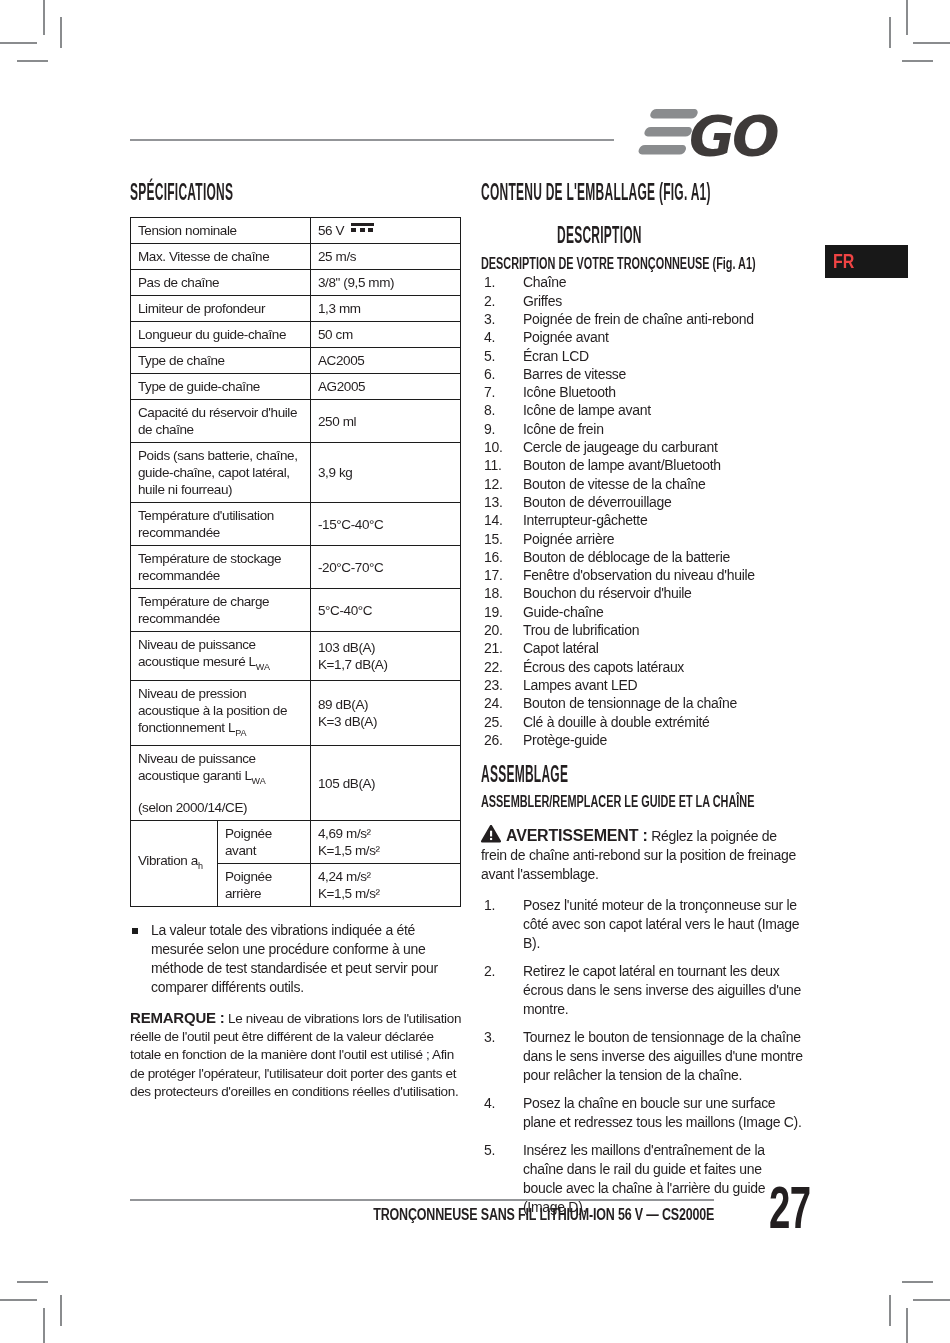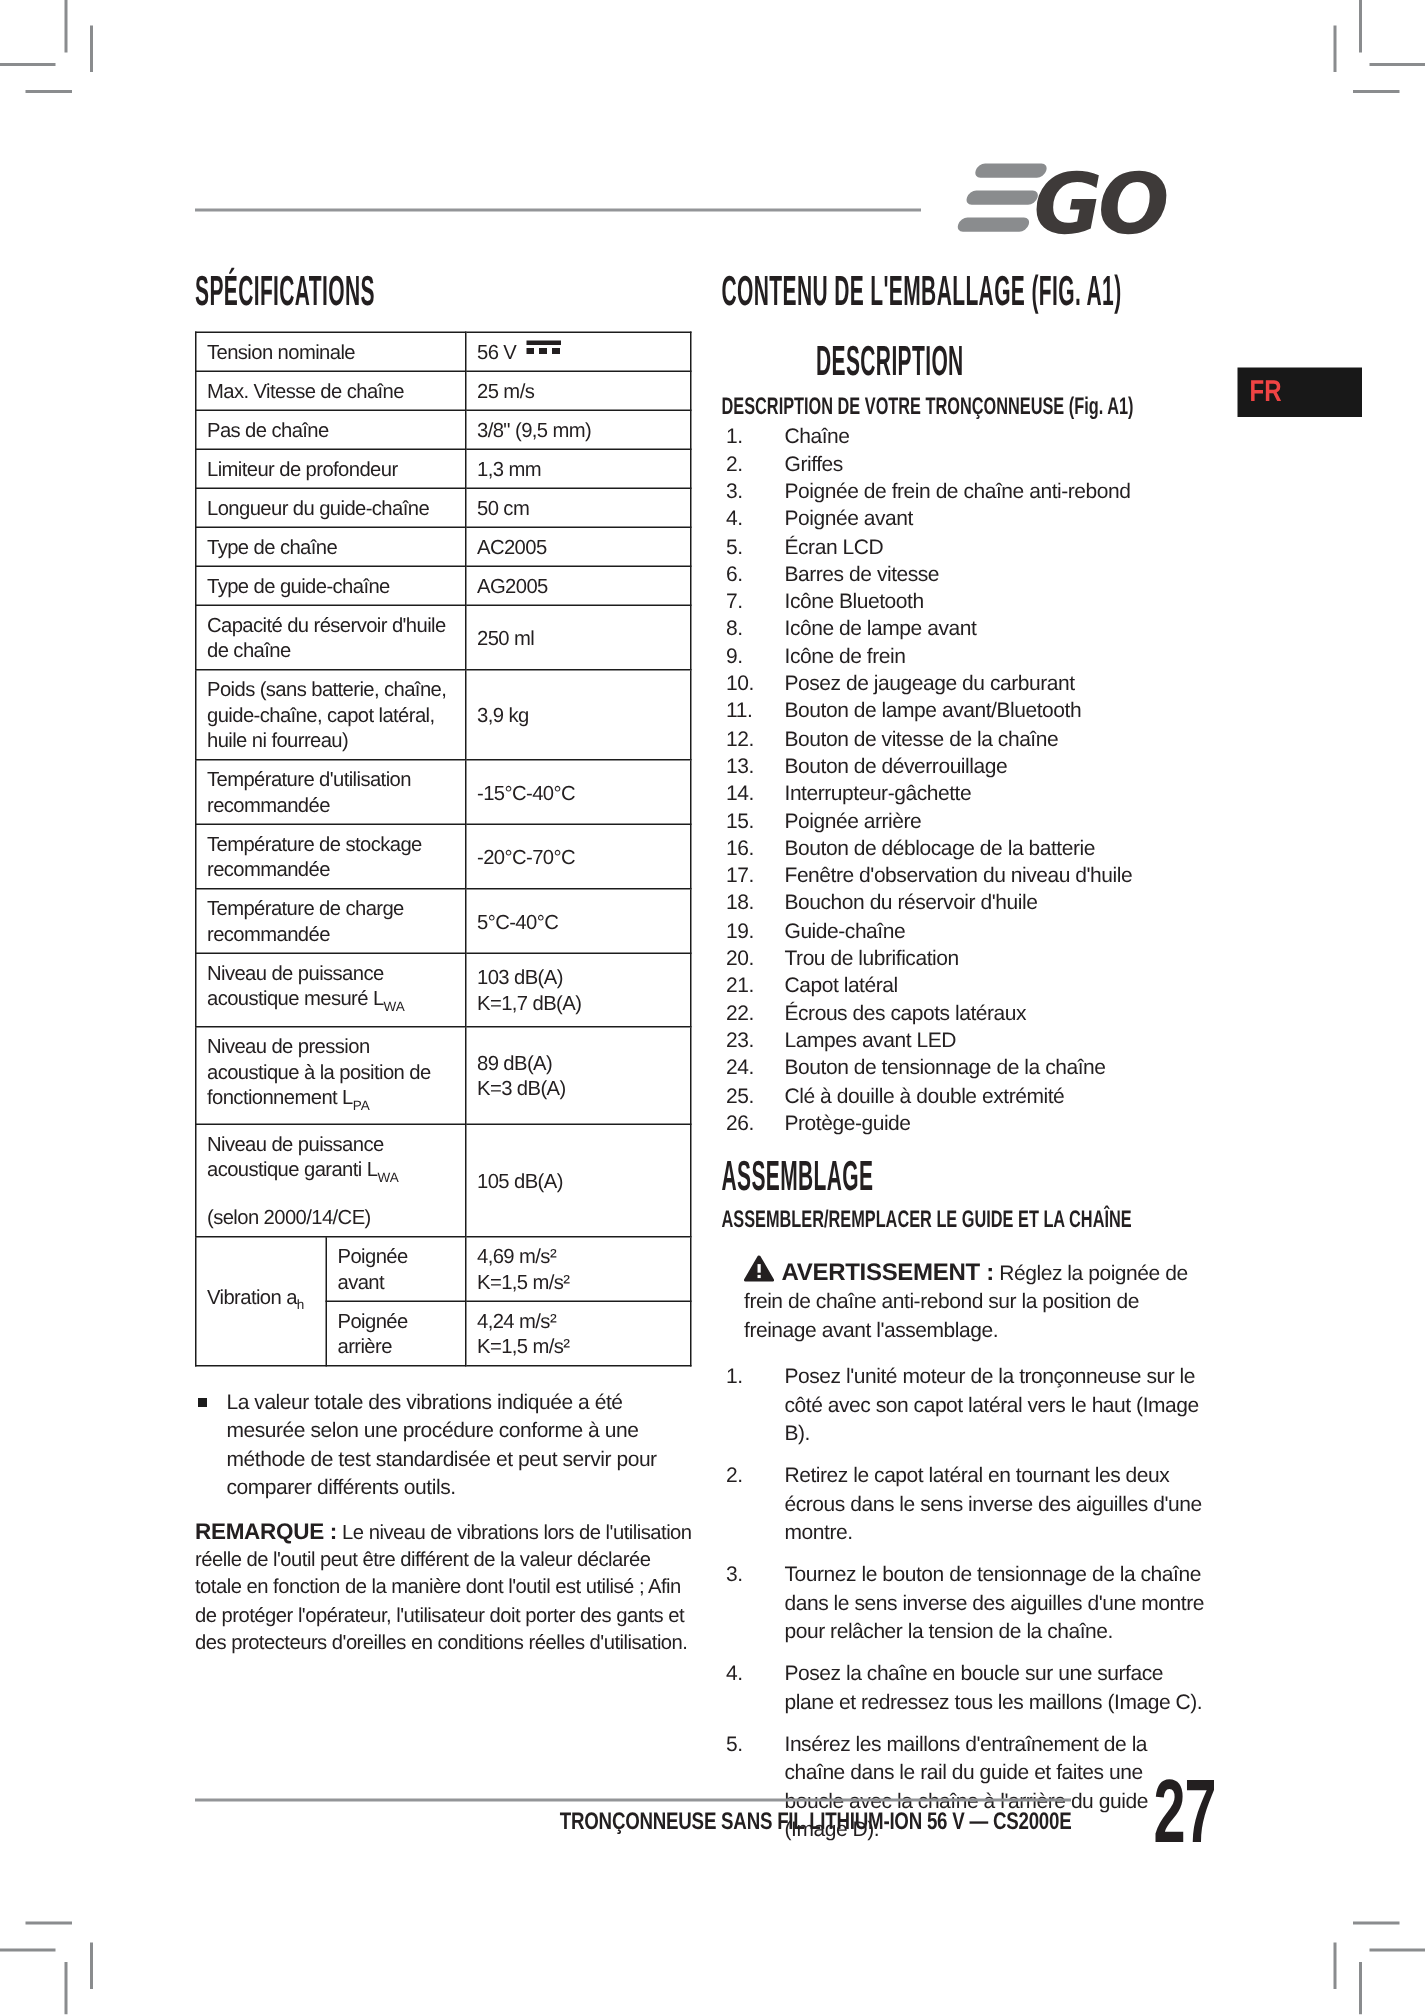--- a/index.html
+++ b/index.html
@@ -10,21 +10,21 @@
   .hrule{position:absolute;background:#939598;}
   .logo{position:absolute;left:623px;top:106px;}
   
   .fr-tab{position:absolute;left:825px;top:245px;width:83px;height:33px;background:#181818;color:#ef4444;
           font-weight:bold;font-size:20px;line-height:33px;padding-left:8px;box-sizing:border-box;}
   .fr-tab span{display:inline-block;transform:scaleX(0.8);transform-origin:0 50%;}
   
   .left-col{position:absolute;left:130px;top:180px;width:332px;}
   .right-col{position:absolute;left:481px;top:180px;width:322px;}
   
-  .big-h{font-size:28px;font-weight:bold;line-height:1;margin:0;white-space:nowrap;}
+  .big-h{font-size:24px;font-weight:bold;line-height:1;margin:0;white-space:nowrap;}
   .big-h span{display:inline-block;transform:scaleX(0.5);transform-origin:0 50%;letter-spacing:0.5px;}
   .sub-h{font-size:16px;font-weight:bold;line-height:1.15;margin:0;white-space:nowrap;}
   .sub-h span{display:inline-block;transform:scaleX(0.68);transform-origin:0 50%;}
   
   .bodytxt{font-size:14px;letter-spacing:-0.3px;line-height:18.6px;}
   
   table.spec{border-collapse:collapse;width:330px;margin-top:13px;table-layout:fixed;}
   table.spec td{border:1.6px solid #1c1c1c;padding:4px 7px;font-size:13.5px;letter-spacing:-0.4px;line-height:17px;vertical-align:middle;}
   table.spec sub{font-size:9px;letter-spacing:0;}
   .lbl2{margin-top:9px;}
@@ -38,21 +38,21 @@
   ul.sq li::before{content:"";position:absolute;left:2px;top:6.5px;width:6px;height:6px;background:#1c1c1c;}
   .remark{margin-top:12px;font-size:13.5px;letter-spacing:-0.35px;line-height:18.2px;}
   .remark b{font-size:15px;letter-spacing:-0.2px;margin-top:20px;}
   
   ol.num{list-style:none;margin:0;padding:0;counter-reset:n;}
   ol.num li{counter-increment:n;position:relative;padding-left:42px;font-size:14px;letter-spacing:-0.3px;}
   ol.num li::before{content:counter(n) ".";position:absolute;left:3px;top:0;}
   ol.parts li{line-height:18.3px;}
   ol.steps li{line-height:19px;margin-bottom:9px;}
   
-  .warn{margin:13px 0 12px 15px;font-size:14px;letter-spacing:-0.3px;line-height:19px;}
+  .warn{margin:13px 0 12px 0;font-size:14px;letter-spacing:-0.3px;line-height:19px;}
   .warn b{font-size:16px;letter-spacing:-0.2px;}
   .warn svg{vertical-align:-2px;margin-right:5px;}
   .mt16{margin-top:16px;} .mt12{margin-top:13px;} .mt8{margin-top:8px;} .mt6{margin-top:7px;}
   
   .footer-rule{position:absolute;left:130px;top:1199px;width:584px;height:2px;background:#939598;}
   .footer-text{position:absolute;left:130px;top:1206px;width:584px;text-align:right;font-size:16px;font-weight:bold;}
   .footer-text span{display:inline-block;transform:scaleX(0.78);transform-origin:100% 50%;white-space:nowrap;letter-spacing:-0.2px;}
   .page-num{position:absolute;left:769px;top:1178px;font-size:60px;font-weight:bold;line-height:1;}
   .page-num span{display:inline-block;transform:scaleX(0.64);transform-origin:0 50%;letter-spacing:-1px;}
 </style>
@@ -204,21 +204,21 @@
   <ol class="num parts mt8 bodytxt">
       <li>Chaîne</li>
       <li>Griffes</li>
       <li>Poignée de frein de chaîne anti-rebond</li>
       <li>Poignée avant</li>
       <li>Écran LCD</li>
       <li>Barres de vitesse</li>
       <li>Icône Bluetooth</li>
       <li>Icône de lampe avant</li>
       <li>Icône de frein</li>
-      <li>Posez de jaugeage du carburant</li>
+      <li>Cercle de jaugeage du carburant</li>
       <li>Bouton de lampe avant/Bluetooth</li>
       <li>Bouton de vitesse de la chaîne</li>
       <li>Bouton de déverrouillage</li>
       <li>Interrupteur-gâchette</li>
       <li>Poignée arrière</li>
       <li>Bouton de déblocage de la batterie</li>
       <li>Fenêtre d'observation du niveau d'huile</li>
       <li>Bouchon du réservoir d'huile</li>
       <li>Guide-chaîne</li>
       <li>Trou de lubrification</li>

